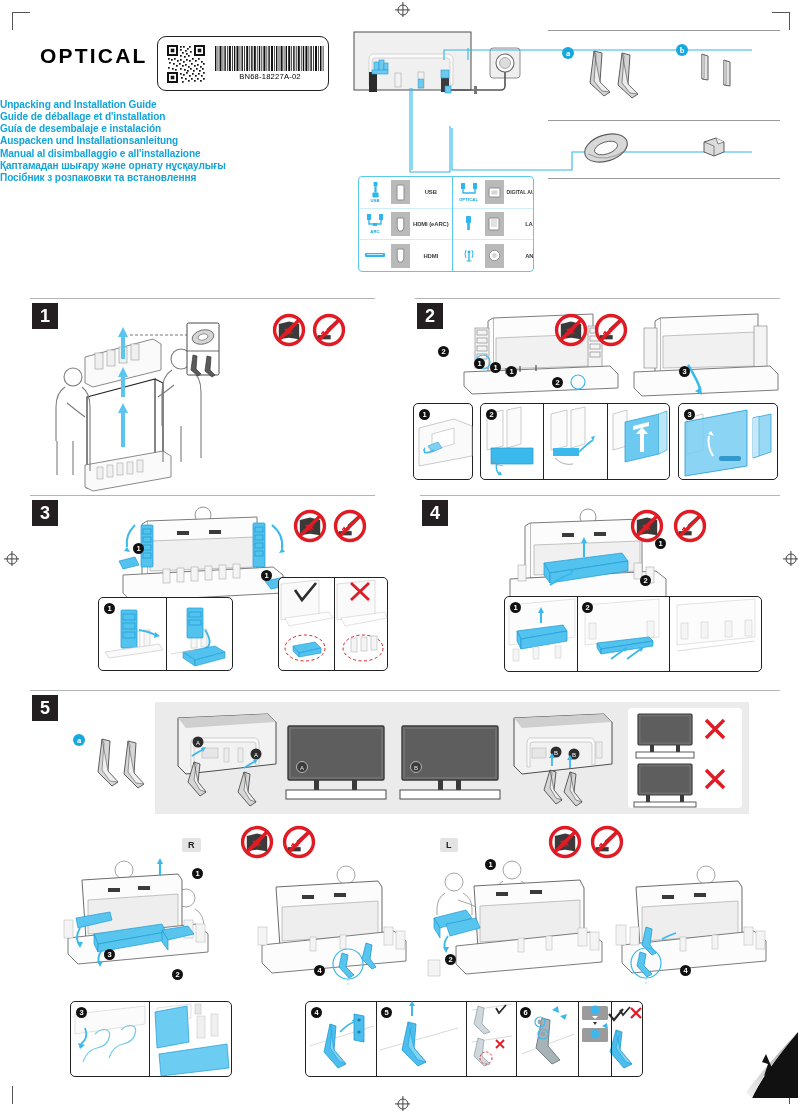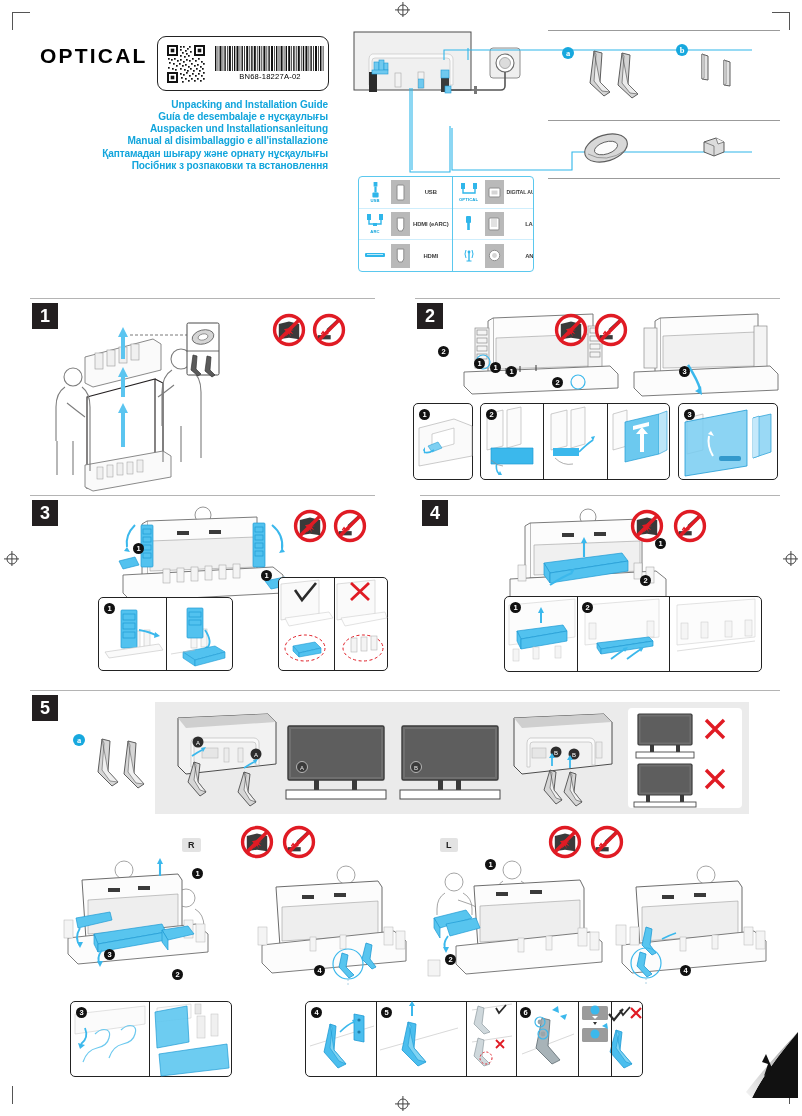--- a/index.html
+++ b/index.html
@@ -36,21 +36,21 @@
     border:1.3px solid #222; border-radius:9px; background:#fff;
     display:flex; align-items:center; padding:5px 8px; gap:8px;
   }
   .qr { width:40px; height:40px; flex:0 0 auto; }
   .barcode-wrap { flex:1; display:flex; flex-direction:column; align-items:center; gap:1px; }
   .barcode { width:112px; height:25px; }
   .barcode-num { font-size:7.6px; letter-spacing:.2px; color:#000; }
 
   .titles {
     position:absolute; left:0; top:99px; width:348px;
-    text-align:right; padding-right:20px;
+    padding-right:20px;
   }
   .titles div {
     font-size:10.1px; font-weight:bold; color:#12a5dc;
     line-height:12.15px; letter-spacing:-0.1px; white-space:nowrap;
   }
 
   
   .tvback-area { position:absolute; left:352px; top:28px; width:200px; height:115px; }
   .conn-lines { position:absolute; left:352px; top:28px; width:430px; height:250px; }
 
@@ -267,21 +267,22 @@
             <rect x="106" y="0" width="1.5" height="25"></rect>
             <rect x="108.7" y="0" width="0.8" height="25"></rect>
         </g>
       </svg>
       <div class="barcode-num">BN68-18227A-02</div>
     </div>
   </div>
 
   <div class="titles">
     <div>Unpacking and Installation Guide</div>
-    <div>Guía de desembalaje e нұсқаулығы</div>
+    <div>Guide de déballage et d'installation</div>
+    <div>Guía de desembalaje e instalación</div>
     <div>Auspacken und Installationsanleitung</div>
     <div>Manual al disimballaggio e all'installazione</div>
     <div>Қаптамадан шығару және орнату нұсқаулығы</div>
     <div>Посібник з розпаковки та встановлення</div>
   </div>
 
   <svg class="tvback-area" viewBox="0 0 200 115">
     <rect x="2" y="4" width="117" height="58" fill="#f0f0f0" stroke="#4c4c4c" stroke-width="1"></rect>
     <path d="M20,26 h76 a5,5 0 0 1 5,5 v26 h-3 v-24 a3,3 0 0 0 -3,-3 h-72 a3,3 0 0 0 -3,3 v24 h-3 v-26 a5,5 0 0 1 3,-5 z" fill="#fafafa" stroke="#c6c6c6" stroke-width=".7"></path>
     <rect x="17" y="44" width="8" height="20" fill="#2b2b2b"></rect>

